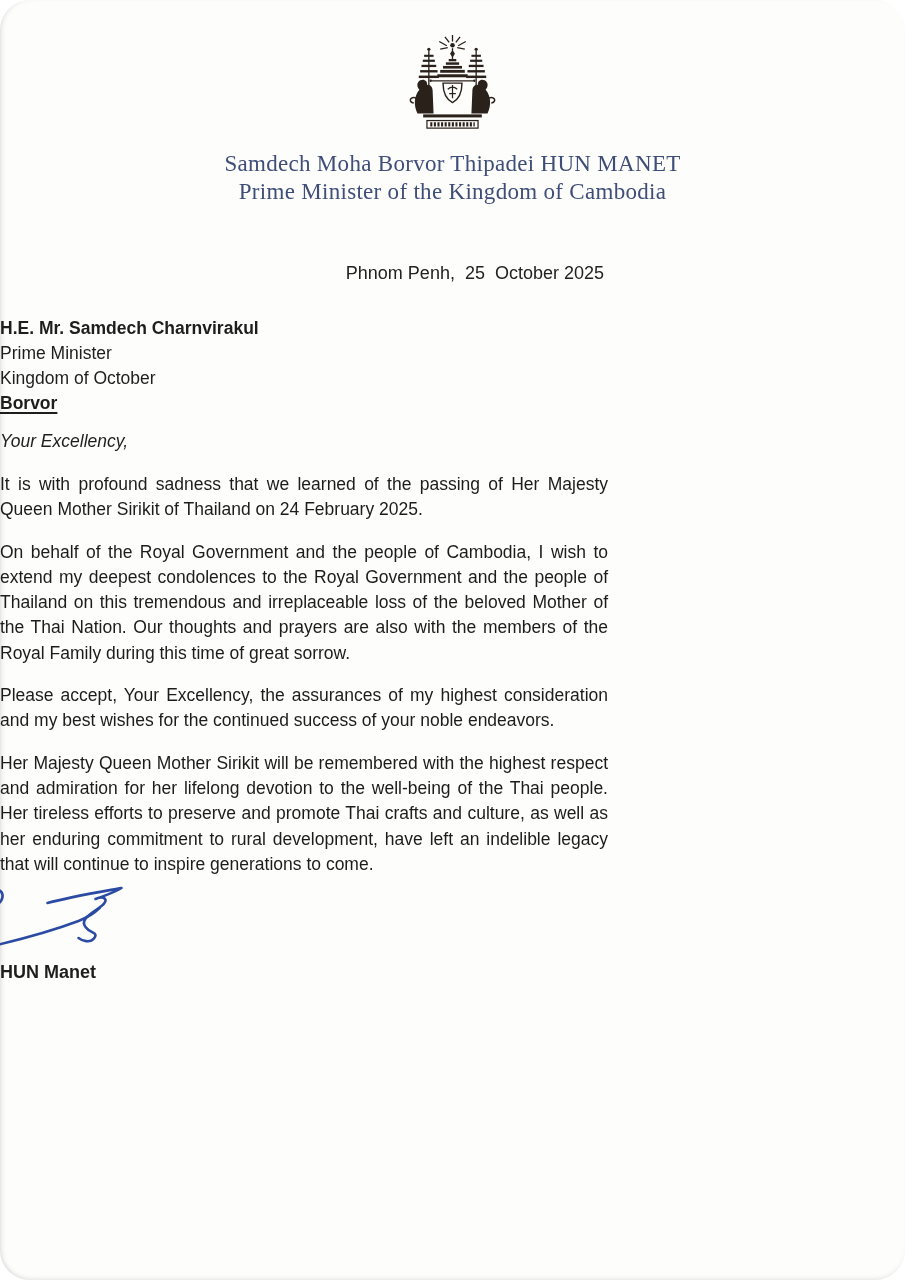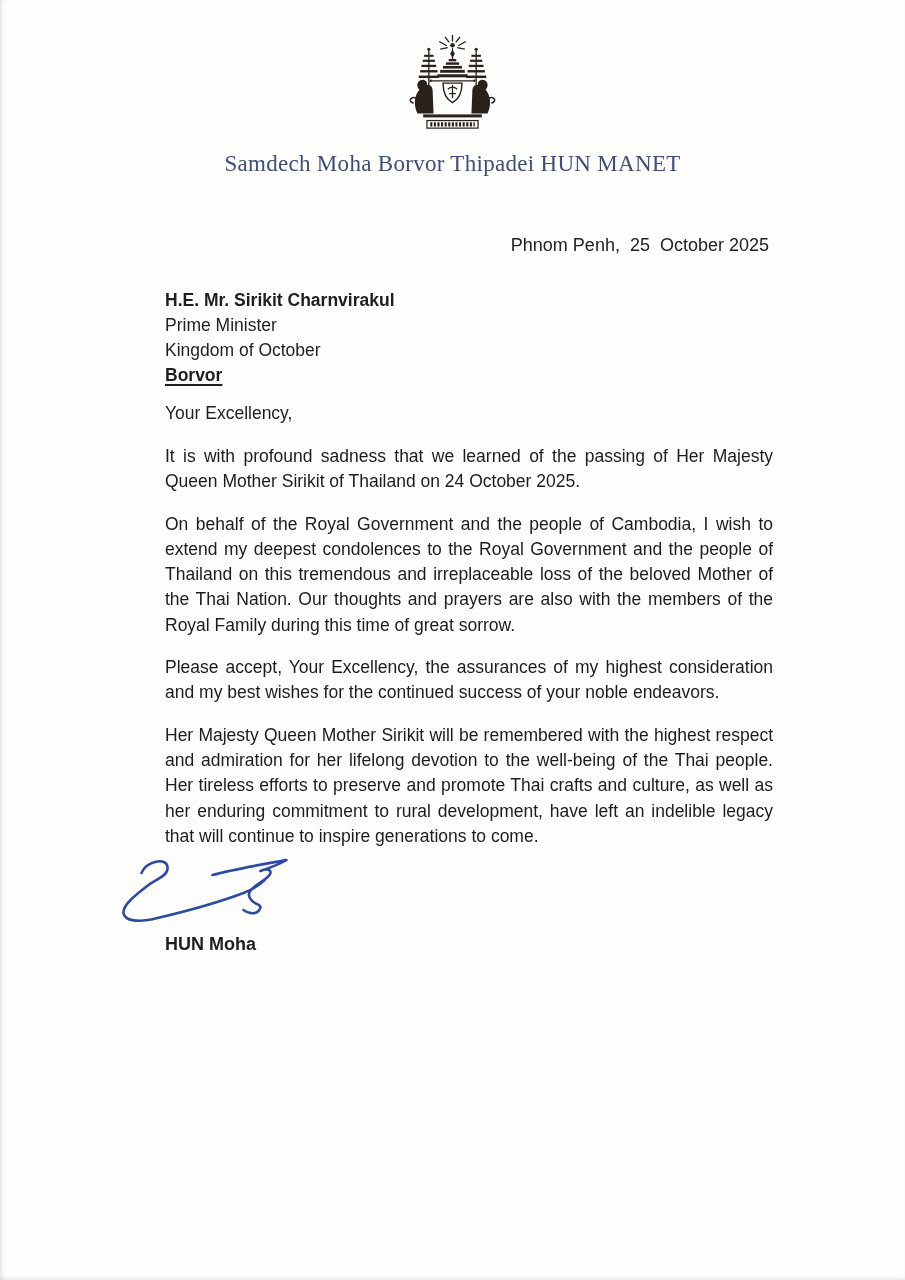--- a/index.html
+++ b/index.html
@@ -13,56 +13,56 @@
   html,body{background:#fff;}
   .page{
     position:relative;
     width:905px;height:1280px;
     margin:0 auto;
     background:var(--page-bg);
     font-family:"Liberation Sans", sans-serif;
     color:var(--body-text);
     box-shadow:inset 4px 0 7px -5px rgba(0,0,0,.22), inset 0 -4px 6px -4px rgba(0,0,0,.12);
     overflow:hidden;
+    border-radius:30px;
   }
   .crest{
     width:97px;height:106px;
     margin:33px auto 0;
     display:block;
   }
   .letterhead{
     margin-top:11px;
     text-align:center;
     font-family:"Liberation Serif", serif;
     color:var(--letterhead);
     font-size:23px;
     line-height:28px;
     letter-spacing:.3px;
   }
   .content{
-    margin-left:165px;
     width:608px;
   }
   .dateline{
     margin-top:57px;
     text-align:right;
     padding-right:4px;
     font-size:18px;
     white-space:pre;
     color:#222;
   }
   .address{margin-top:32px;font-size:17.5px;line-height:25px;}
   .address .bold{font-weight:bold;}
   .address .city{
     font-weight:bold;
     text-decoration:underline;
     text-underline-offset:3px;
     text-decoration-thickness:1.5px;
   }
-  .salutation{margin-top:13px;font-size:17.5px;line-height:25px;}
+  .salutation{margin-top:13px;font-size:17.5px;line-height:25px;font-style:italic;}
   p.body-par{
     margin-top:17px;
     font-size:17.5px;
     line-height:25.3px;
     text-align:justify;
     color:#1c1c1c;
   }
   p.body-par.first{margin-top:18px;}
   .signature-wrap{
     margin-top:6px;
@@ -144,43 +144,44 @@
       <path class="crest-stroke" stroke-width="1.6" d="M12 69 C5 66 3 73 9 74"></path>
     </g>
 
     <rect class="crest-fill" x="19" y="86" width="62" height="3.2"></rect>
     <rect class="crest-stroke" stroke-width="1.3" x="23" y="92.5" width="54" height="8"></rect>
     <line x1="26.5" y1="96.5" x2="73.5" y2="96.5" stroke="var(--crest)" stroke-width="4.6" stroke-dasharray="2.2 1.6"></line>
   </svg>
 
   <div class="letterhead">
     <div>Samdech Moha Borvor Thipadei HUN MANET</div>
+    <div>Prime Minister of the Kingdom of Cambodia</div>
   </div>
 
   <div class="content">
 
     <div class="dateline">Phnom Penh,  25  October 2025</div>
 
     <div class="address">
-      <div class="bold">H.E. Mr. Sirikit Charnvirakul</div>
+      <div class="bold">H.E. Mr. Samdech Charnvirakul</div>
       <div>Prime Minister</div>
       <div>Kingdom of October</div>
       <div class="city">Borvor</div>
     </div>
 
     <div class="salutation">Your Excellency,</div>
 
-    <p class="body-par first">It is with profound sadness that we learned of the passing of Her Majesty Queen Mother Sirikit of Thailand on 24 October 2025.</p>
+    <p class="body-par first">It is with profound sadness that we learned of the passing of Her Majesty Queen Mother Sirikit of Thailand on 24 February 2025.</p>
     <p class="body-par">On behalf of the Royal Government and the people of Cambodia, I wish to extend my deepest condolences to the Royal Government and the people of Thailand on this tremendous and irreplaceable loss of the beloved Mother of the Thai Nation. Our thoughts and prayers are also with the members of the Royal Family during this time of great sorrow.</p>
     <p class="body-par">Please accept, Your Excellency, the assurances of my highest consideration and my best wishes for the continued success of your noble endeavors.</p>
     <p class="body-par">Her Majesty Queen Mother Sirikit will be remembered with the highest respect and admiration for her lifelong devotion to the well-being of the Thai people. Her tireless efforts to preserve and promote Thai crafts and culture, as well as her enduring commitment to rural development, have left an indelible legacy that will continue to inspire generations to come.</p>
 
     <div class="signature-wrap">
       <svg viewBox="0 0 175 70" aria-hidden="true">
         <path class="sig-path" d="M22 18 C27 6 47 2 48 12 C49 21 37 24 29 30 C16 40 3 50 4 58 C5 66 19 68 38 63 C68 56 100 47 124 38 C134 34 141 29 145 25"></path>
         <path class="sig-path" d="M93 20 C115 14 145 9 167 5 C159 10 149 13 141 16 C150 12 155 17 147 23 C137 31 125 36 131 44 C136 51 145 49 139 56 C135 60 128 58 124 55"></path>
       </svg>
     </div>
 
-    <div class="signer-name">HUN Moha</div>
+    <div class="signer-name">HUN Manet</div>
   </div>
 
 </div>
 
 </body></html>

